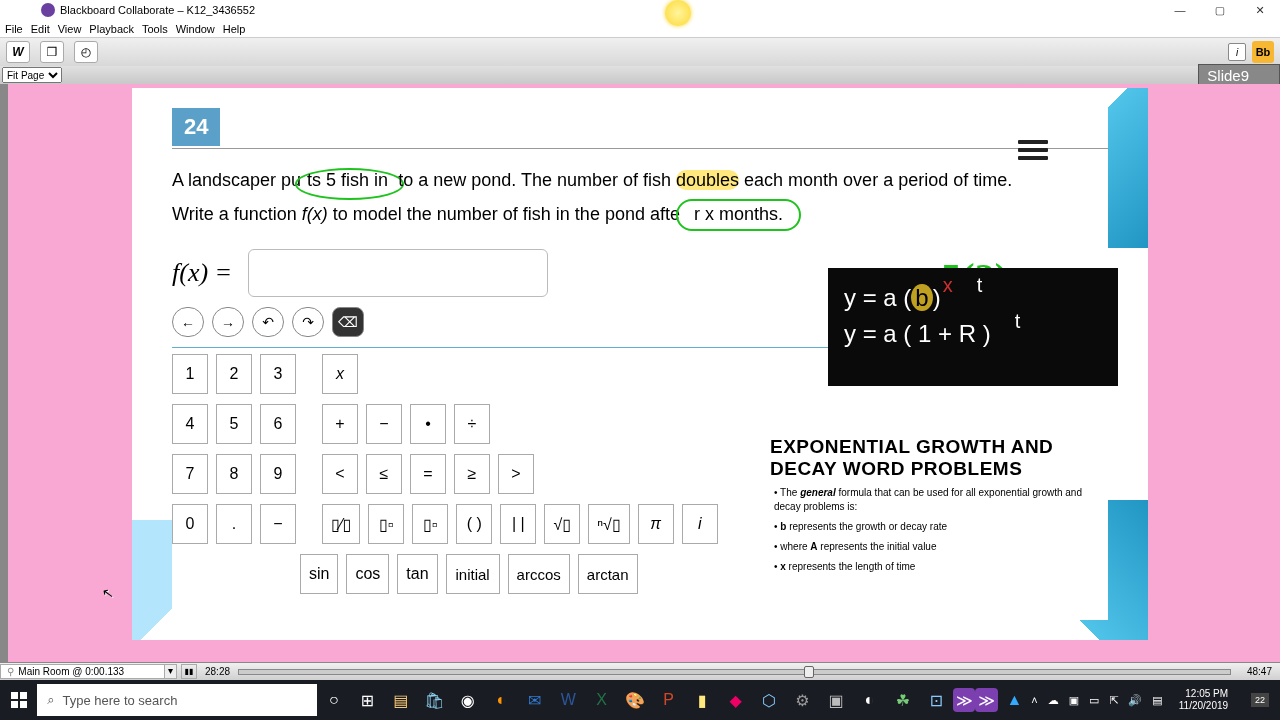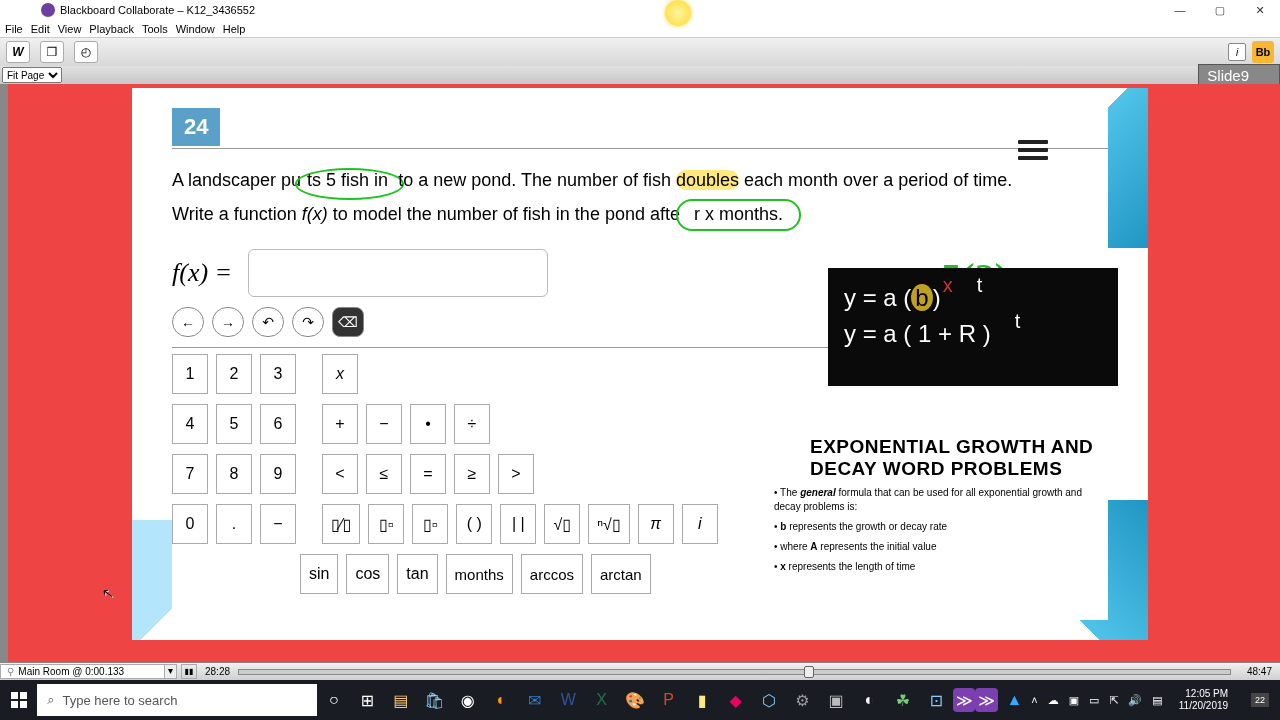--- a/index.html
+++ b/index.html
@@ -21,21 +21,21 @@
 .toolbar .right-icons { margin-left:auto; display:flex; gap:6px; align-items:center;}
 .bb-logo { width:22px; height:22px; background:#f7b733; border-radius:3px; font-weight:bold; font-size:11px; display:flex; align-items:center; justify-content:center; color:#000;}
 .info-icon { width:18px; height:18px; border:1px solid #888; border-radius:2px; display:flex; align-items:center; justify-content:center; font-size:10px; font-style:italic; background:#fff;}
 
 
 .fitrow { height:18px; background:linear-gradient(#e0e0e0,#c8c8c8); display:flex; align-items:center; }
 .fitrow select { font-size:10px; height:16px; margin-left:2px; }
 .slide-tab { margin-left:auto; background:#888; color:#fff; font-size:15px; padding:2px 30px 2px 8px; border:1px solid #555; border-bottom:none;}
 
 
-.content { position:absolute; top:84px; bottom:58px; left:0; right:0; background:#ef4444;padding-left:32px; }
+.content { position:absolute; top:84px; bottom:58px; left:0; right:0; background:#f9a8d4;padding-left:32px; }
 .sun { position:absolute; top:-84px; left:665px; width:26px; height:26px; border-radius:50%; background:radial-gradient(#fff59d,#fdd835); box-shadow:0 0 4px #fdd835; z-index:5;}
 .scrolltrack { position:absolute; top:0; bottom:0; left:0; width:8px; background:#aaa; }
 .scrollthumb { position:absolute; top:0; left:0; width:8px; height:100%; background:#888; }
 
 .page { position:absolute; left:132px; top:4px; width:1016px; height:552px; background:#fff; overflow:hidden;}
 .page .blue-edge-tr { position:absolute; top:0; right:0; width:240px; height:160px; background:linear-gradient(135deg, transparent 55%, #4fc3e8 55%, #2196c4 100%); }
 .page .blue-edge-br { position:absolute; bottom:0; right:0; width:280px; height:140px; background:linear-gradient(45deg, transparent 55%, #4fc3e8 55%, #2196c4 100%); }
 .page .blue-edge-bl { position:absolute; bottom:0; left:0; width:200px; height:120px; background:linear-gradient(315deg, transparent 60%, #b3e5fc 60%); }
 
 .q-inner { position:absolute; left:40px; top:20px; right:40px; bottom:20px; background:#fff; }
@@ -69,21 +69,21 @@
 .hand { position:absolute; right:100px; top:110px; font-size:40px; color:#1ec31e; font-family:'Comic Sans MS',cursive; font-weight:bold;margin-top:36px;}
 
 
 .formula-box { position:absolute; right:-10px; top:160px; width:290px; height:118px; background:#0a0a0a; color:#fff; font-family:'Comic Sans MS',cursive; font-size:24px; padding:12px 16px; line-height:1.5; }
 .formula-box .b-hl { background:#c0a020; border-radius:50%; padding:0 4px; color:#000;}
 .formula-box .redx { color:#d03030; position:relative; top:-14px; font-size:20px; margin-left:2px;}
 .formula-box .supt { position:relative; top:-14px; font-size:20px; margin-left:24px;}
 
 
 .info-panel { position:absolute; right:0; top:320px; width:350px; background:#fff; padding:8px 12px; }
-.info-panel h3 { font-family:Georgia,serif; font-weight:900; font-size:19px; letter-spacing:0.5px;margin-left:40px; }
+.info-panel h3 { font-family:Georgia,serif; font-weight:900; font-size:19px; letter-spacing:0.5px; }
 .info-panel .bullet { font-size:10px; margin:6px 0 2px 4px; line-height:1.4; }
 .info-panel .formula-red { color:#c02030; font-weight:bold; font-size:20px; text-align:center; margin:6px 0; font-family:Georgia,serif;}
 .info-panel .formula-red sup { font-size:13px; }
 
 
 .playbar { position:absolute; left:0; right:0; bottom:40px; height:18px; background:linear-gradient(#f0f0f0,#d0d0d0); border-top:1px solid #888; display:flex; align-items:center; font-size:10px; }
 .playbar .room { width:165px; padding-left:6px; border:1px solid #aaa; height:15px; background:#fff; display:flex; align-items:center;}
 .playbar .room::before { content:"⚲"; margin-right:4px; color:#888;}
 .playbar .room-dd { width:12px; text-align:center; border:1px solid #aaa; border-left:none; height:15px; background:#eee;}
 .playbar .pp { width:16px; height:15px; border:1px solid #aaa; margin-left:4px; display:flex; align-items:center; justify-content:center; font-size:8px;}
@@ -220,21 +220,21 @@
           <div class="key">| |</div>
           <div class="key">√▯</div>
           <div class="key">ⁿ√▯</div>
           <div class="key" style="font-style:italic">π</div>
           <div class="key" style="font-style:italic">i</div>
         </div>
         <div class="krow indent">
           <div class="key">sin</div>
           <div class="key">cos</div>
           <div class="key">tan</div>
-          <div class="key wide">months</div>
+          <div class="key wide">initial</div>
           <div class="key wide">arccos</div>
           <div class="key wide">arctan</div>
         </div>
       </div>
 
       <div class="hand">5(2)</div>
 
       <div class="formula-box">
         <div><span>y = a (</span><span class="b-hl">b</span><span>)</span><span class="redx">x</span><span class="supt">t</span></div>
         <div><span>y = a ( 1 + R )</span><span class="supt">t</span></div>

